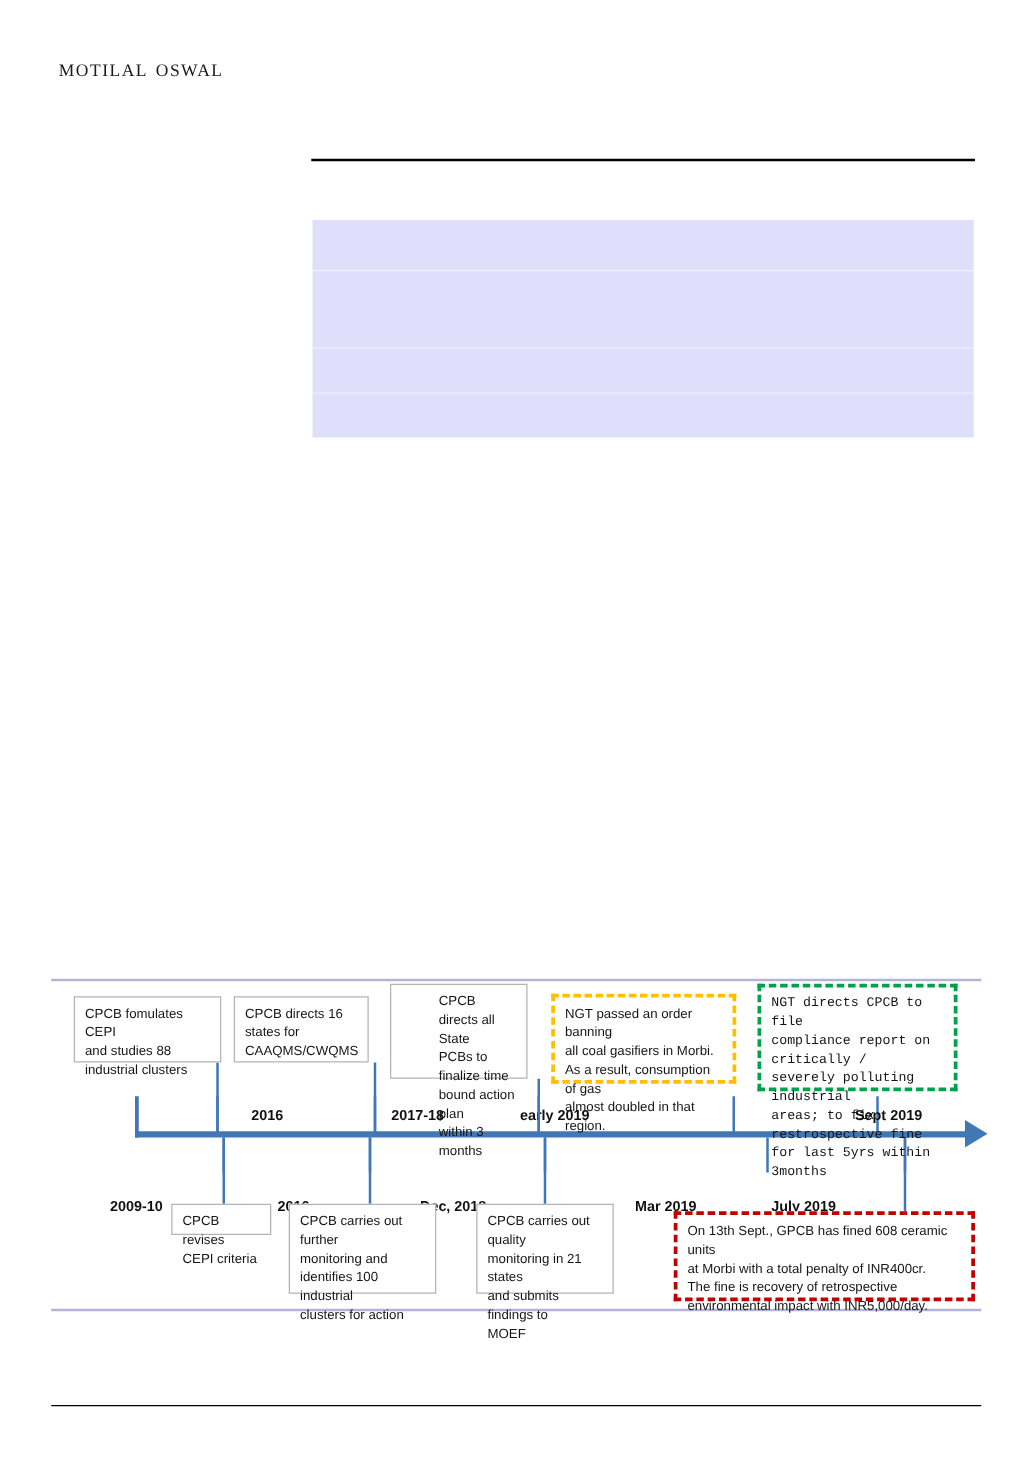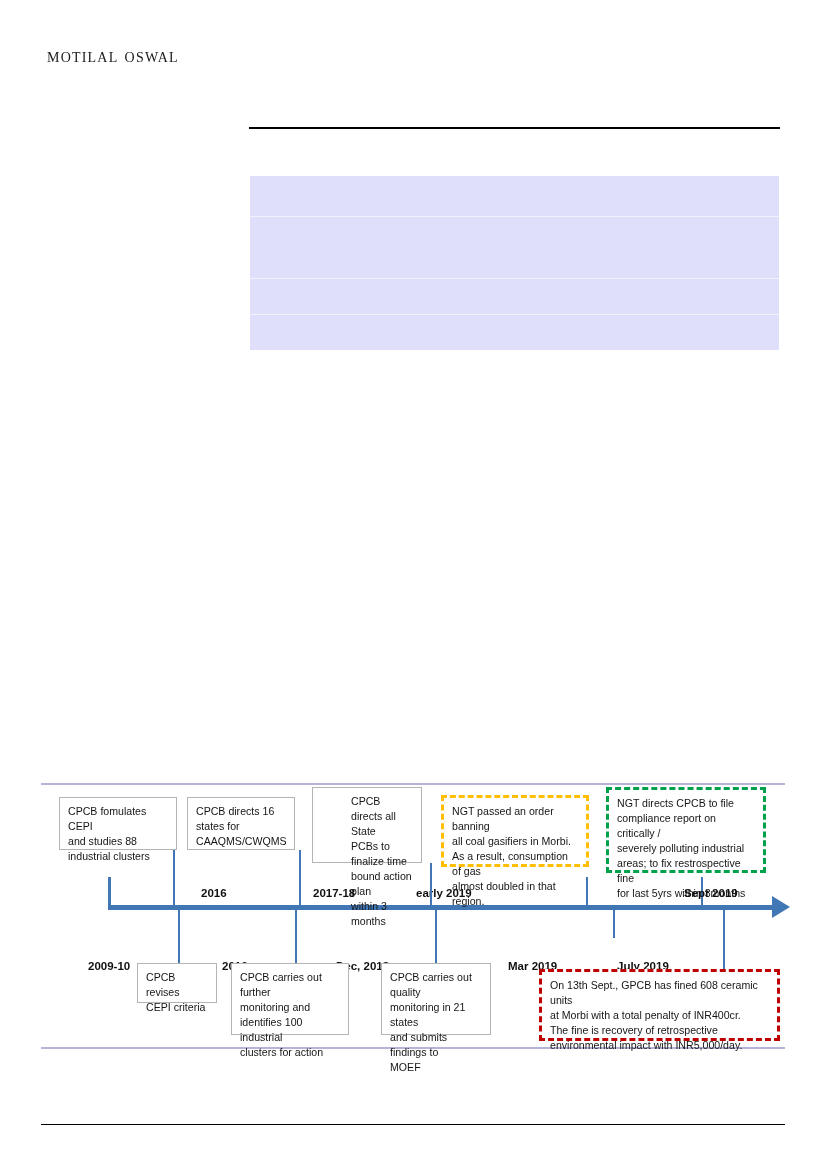--- a/index.html
+++ b/index.html
@@ -244,29 +244,29 @@
     <p>within 3 months</p>
   </div>
 
   <div class="box dash-orange" style="left:400px; top:12px; width:148px; height:72px;">
     <p>NGT passed an order banning</p>
     <p>all coal gasifiers in Morbi.</p>
     <p>As a result, consumption of gas</p>
     <p>almost doubled in that region.</p>
   </div>
 
-  <div class="box dash-green" style="left:565px; top:4px; width:160px; height:86px;">
+  <div class="box dash-green" style="left:565px; top:4px; width:160px; height:86px;font-family:Liberation Mono, monospace;">
     <p>NGT directs CPCB to file</p>
     <p>compliance report on critically /</p>
     <p>severely polluting industrial</p>
     <p>areas; to fix restrospective fine</p>
     <p>for last 5yrs within 3months</p>
   </div>
 
-  <div class="box solid" style="left:96px; top:180px; width:80px; height:40px;">
+  <div class="box solid" style="left:96px; top:180px; width:80px; height:25px;">
     <p>CPCB revises</p>
     <p>CEPI criteria</p>
   </div>
 
   <div class="box solid" style="left:190px; top:180px; width:118px; height:72px;">
     <p>CPCB carries out further</p>
     <p>monitoring and</p>
     <p>identifies 100 industrial</p>
     <p>clusters for action</p>
   </div>

